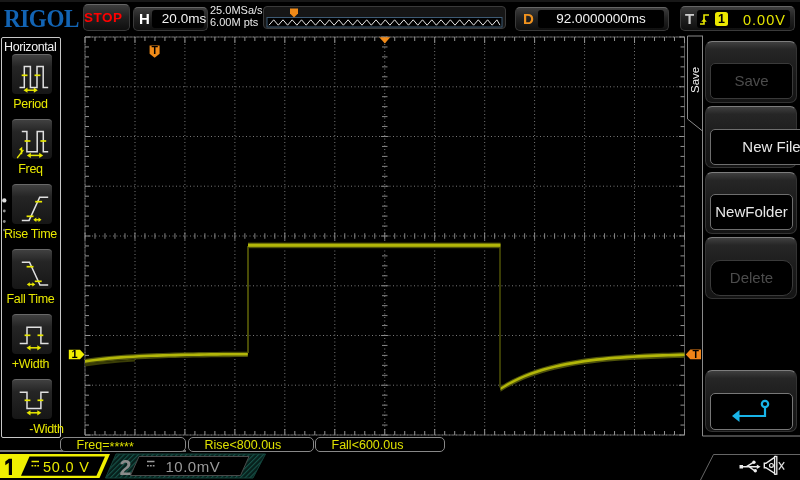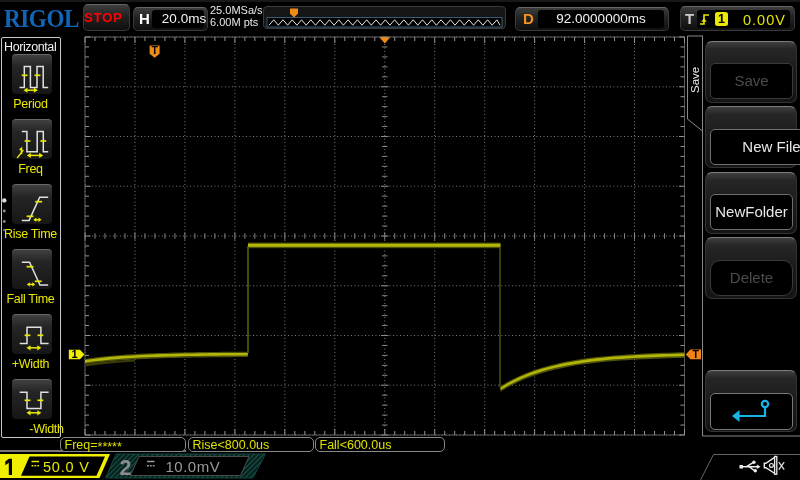--- a/index.html
+++ b/index.html
@@ -14,21 +14,21 @@
 .inset{background:#000;border-radius:3px;position:absolute;}
 .wlab{color:#fff;font-weight:bold;font-size:15px;}
 .mbtn{width:40px;height:39px;background:linear-gradient(180deg,#404040,#252525 30%,#161616);
  border-radius:4px;border-top:1px solid #686868;}
 .mlab{left:0;width:61px;text-align:center;color:#e8e800;font-size:12.5px;letter-spacing:-0.3px;}
 .rbtn{left:705px;width:91.5px;height:62px;background:linear-gradient(180deg,#3f3f3f 0%,#262626 12%,#1a1a1a 55%,#141414 100%);
  border-radius:7px;border:1px solid #333;border-top-color:#7d7d7d;box-sizing:border-box;}
 .rinner{position:absolute;left:4px;top:21.5px;width:81px;height:34px;background:#000;
  border:1px solid #555;border-radius:5px;text-align:center;font-size:15px;line-height:34px;}
 .measb{top:436.5px;height:15.5px;background:#000;border:1px solid #888;border-radius:5px;
- color:#dde000;font-size:12.5px;line-height:15px;padding-left:4px;box-sizing:border-box;}
+ color:#dde000;font-size:12.5px;line-height:15px;padding-left:16px;box-sizing:border-box;}
 .st{position:relative;top:2px;}
 </style></head>
 <body>
 <div id="scr">
   <div class="abs" style="left:0;top:0;width:800px;height:2px;background:#181818;"></div>
   <div class="abs" id="logo">RIGOL</div>
   <div class="abs tbtn" id="stopb"><span>STOP</span></div>
   <div class="abs tbtn" style="left:133px;top:7px;width:73px;height:22px;">
     <span class="abs wlab" style="left:5px;top:2px;">H</span>
     <div class="inset" style="left:18px;top:2px;width:52px;height:18px;"></div>

